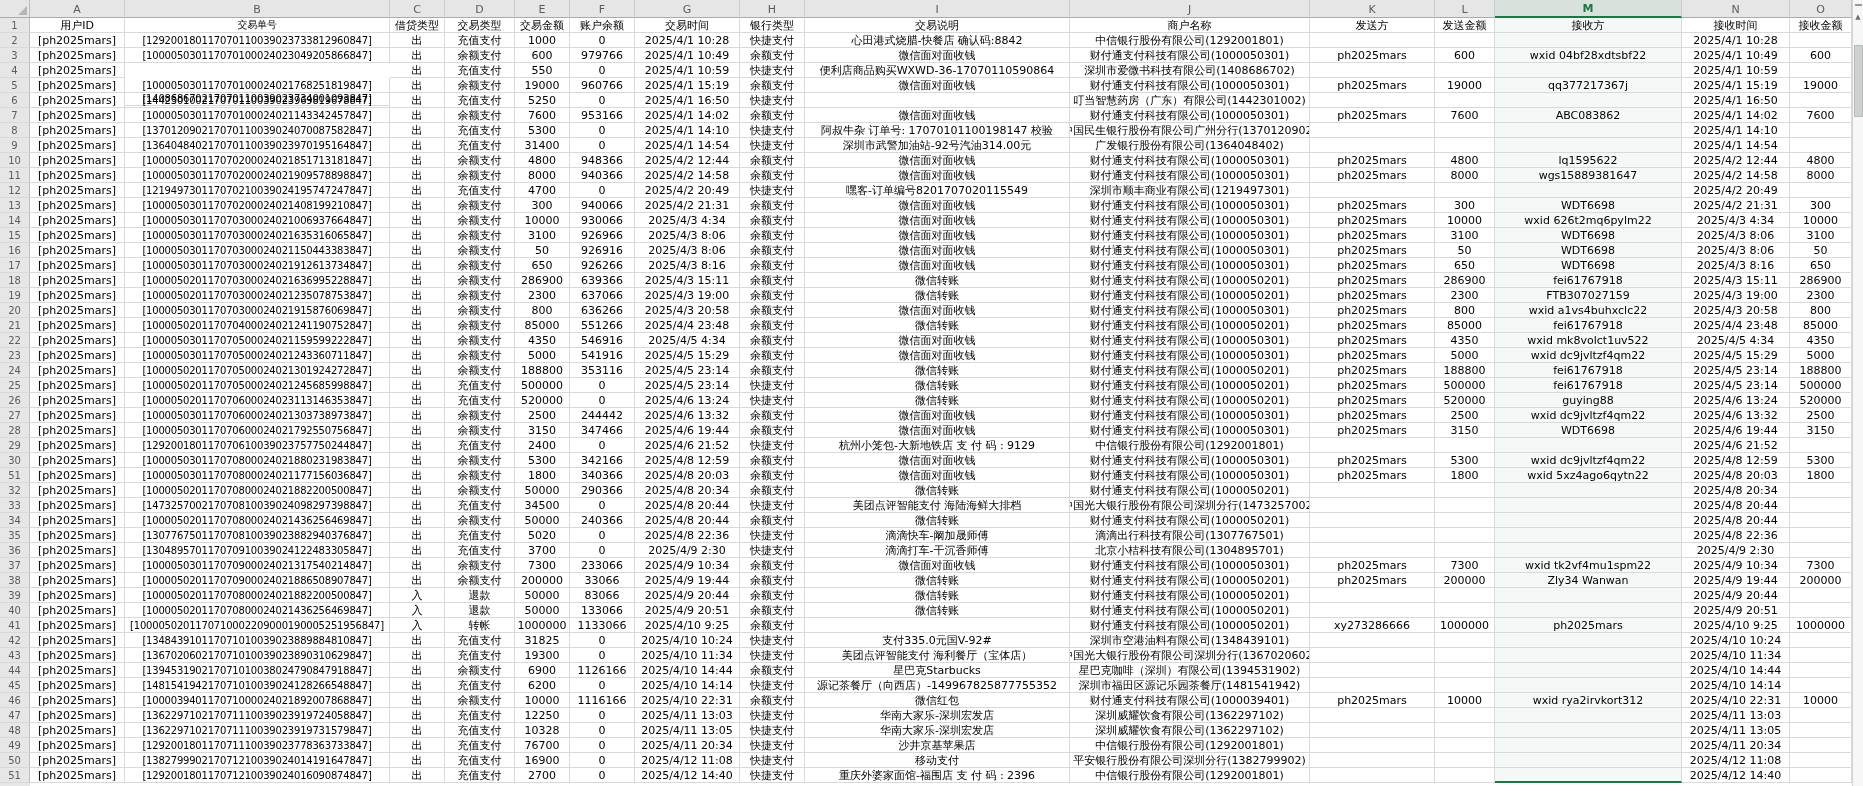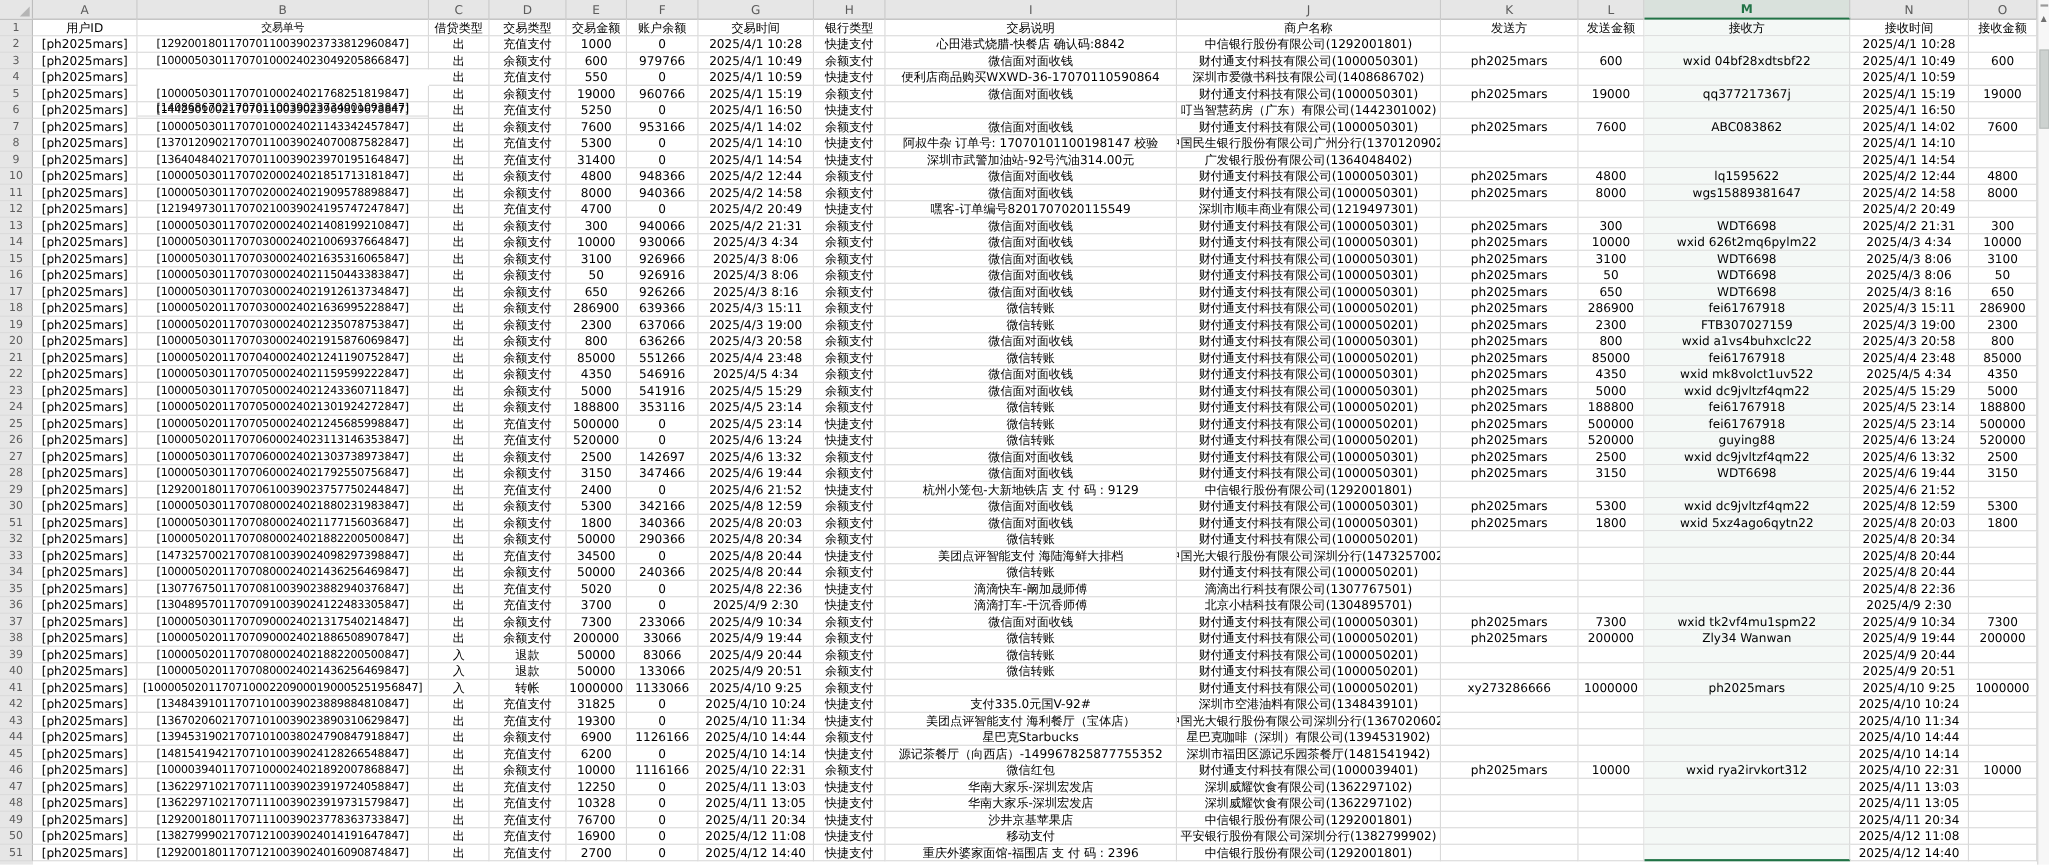--- a/index.html
+++ b/index.html
@@ -530,21 +530,21 @@
         <div class="cell" style="width: 108px;">2025/4/6 13:24</div>
         <div class="cell" style="width: 62px;">520000</div>
       </div>
       <div class="row">
         <div class="rownum">27</div>
         <div class="cell" style="width: 95px;">[ph2025mars]</div>
         <div class="cell cid" style="width: 265px;">[100005030117070600024021303738973847]</div>
         <div class="cell" style="width: 55px;">出</div>
         <div class="cell" style="width: 70px;">余额支付</div>
         <div class="cell" style="width: 55px;">2500</div>
-        <div class="cell" style="width: 65px;">142697</div>
+        <div class="cell" style="width: 65px;">244442</div>
         <div class="cell" style="width: 105px;">2025/4/6 13:32</div>
         <div class="cell" style="width: 65px;">余额支付</div>
         <div class="cell" style="width: 265px;">微信面对面收钱</div>
         <div class="cell" style="width: 240px;">财付通支付科技有限公司(1000050301)</div>
         <div class="cell" style="width: 125px;">ph2025mars</div>
         <div class="cell" style="width: 60px;">2500</div>
         <div class="cell sel" style="width: 187px;">wxid dc9jvltzf4qm22</div>
         <div class="cell" style="width: 108px;">2025/4/6 13:32</div>
         <div class="cell" style="width: 62px;">2500</div>
       </div>

